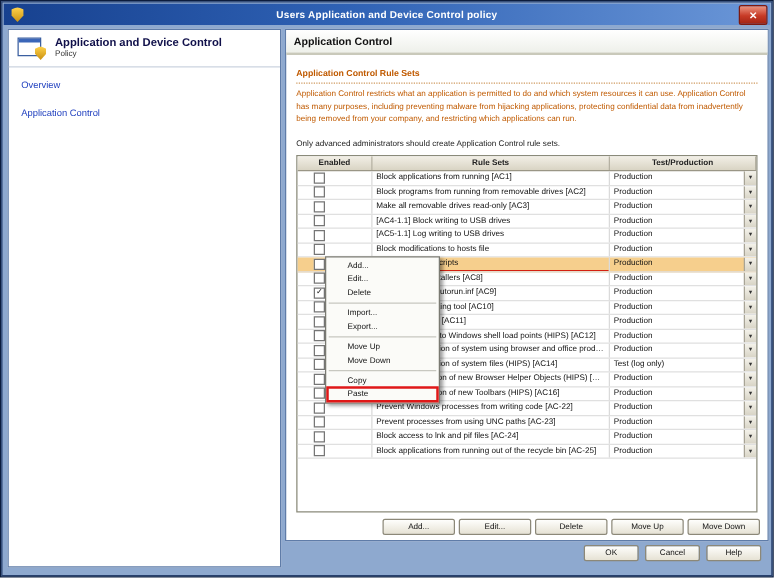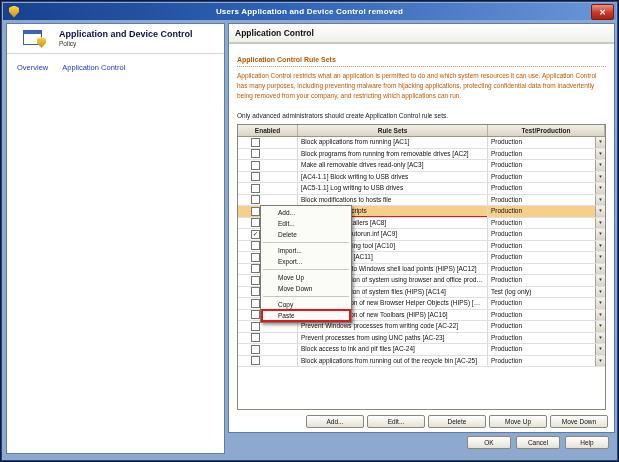--- a/index.html
+++ b/index.html
@@ -33,32 +33,32 @@
     background:linear-gradient(#ec9480,#c73a26 55%,#a32514);
     border:1px solid #7e1a10; border-radius:2px;
     color:#fff; font-size:8px; font-weight:bold;
     display:flex; align-items:center; justify-content:center; cursor:pointer;
   }
   
   .sidebar {
     position:absolute; left:4px; top:21px; width:219px; height:431px;
     background:#ffffff; border:1px solid #5f7ca8; box-sizing:border-box;
   }
-  .sb-header { padding:5px 16px 5px; border-bottom:1px solid #ccd4e0; display:flex; gap:12px; align-items:center; }
+  .sb-header { padding:5px 7px 5px; border-bottom:1px solid #ccd4e0; display:flex; gap:6px; align-items:center; }
   .sb-icon { width:24px; height:19px; position:relative; flex:none; }
   .sb-icon .win { position:absolute; left:0; top:1px; width:17px; height:13px; background:#fff; border:1px solid #3b5fa0; }
   .sb-icon .win::before { content:""; position:absolute; left:0; top:0; right:0; height:3px; background:#3b66b8; }
   .sb-icon .shield {
     position:absolute; right:1px; bottom:0; width:9px; height:11px;
     clip-path:polygon(50% 0,100% 18%,100% 55%,50% 100%,0 55%,0 18%);
     background:linear-gradient(#ffd24a,#c99010);
   }
   .sb-title { font-size:9px; font-weight:bold; color:#10104a; line-height:1.1; }
   .sb-sub { font-size:6.5px; color:#333; margin-top:1px; }
-  .sb-links { padding:9px 10px; display:flex; flex-direction:row; gap:14px; }
+  .sb-links { padding:9px 10px; display:flex; flex-direction:column; gap:14px; }
   .sb-link { font-size:7.5px; color:#1f3fbf; cursor:pointer; }
   
   .main {
     position:absolute; left:226px; top:21px; width:387px; height:410px;
     background:#fff; border:1px solid #5f7ca8; box-sizing:border-box;
   }
   .main-header {
     height:18px; line-height:18px; padding-left:6px;
     font-size:8.5px; font-weight:bold; color:#111;
     background:linear-gradient(#ffffff,#eef0ea);
@@ -130,21 +130,21 @@
   .menu-item.hl { outline:2px solid #e01818; outline-offset:-1px; }
   .menu-sep { height:1px; background:#c8c8c0; margin:2px 1px; }
 </style>
 </head>
 <body>
 
 <div class="window">
 
   <div class="titlebar">
     <div class="title-icon"></div>
-    <div class="title-text">Users Application and Device Control removed</div>
+    <div class="title-text">Users Application and Device Control policy</div>
     <div class="close-btn">✕</div>
   </div>
 
   <div class="sidebar">
     <div class="sb-header">
       <div class="sb-icon">
         <div class="win"></div>
         <div class="shield"></div>
       </div>
       <div>

